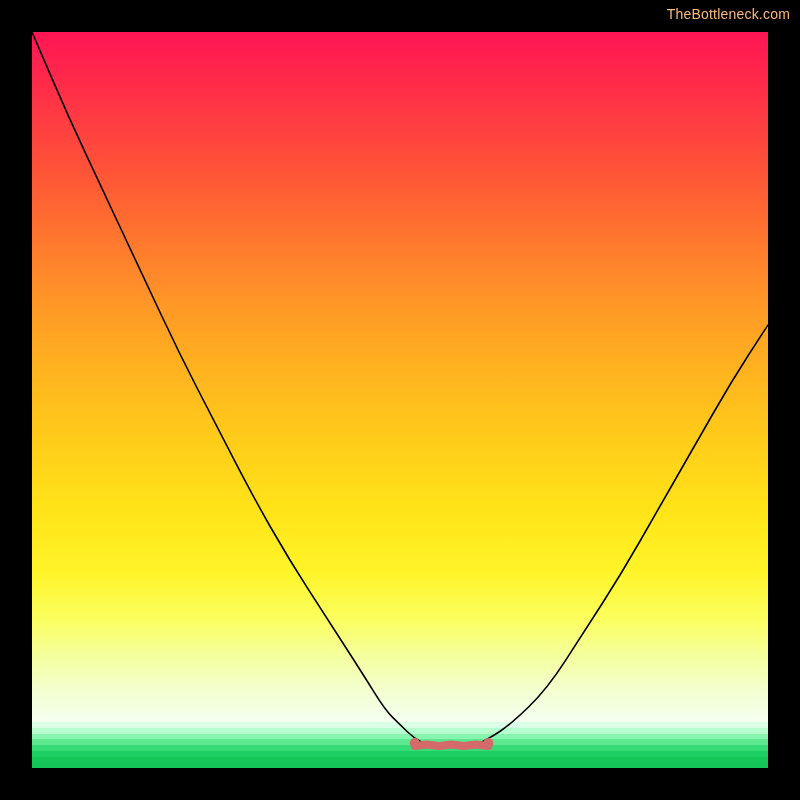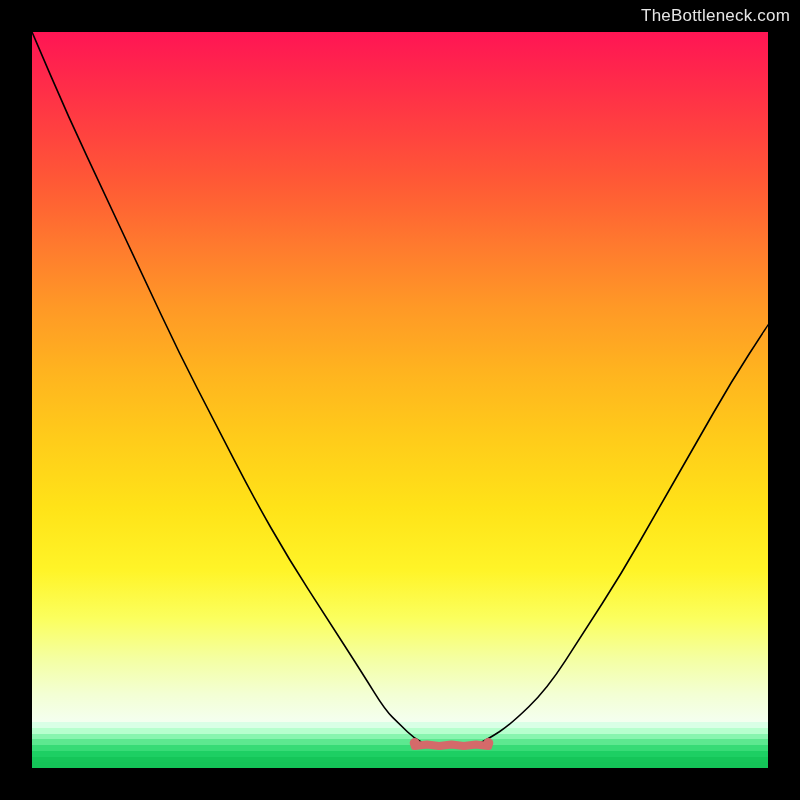--- a/index.html
+++ b/index.html
@@ -16,22 +16,22 @@
     left: 0;
     top: 0;
     width: 800px;
     height: 800px;
     background: #000;
   }
   .attribution {
     position: absolute;
     top: 6px;
     right: 10px;
-    color: #e5e5e5;
-    font-size: 17px;
+    color: #fdba74;
+    font-size: 14px;
     letter-spacing: 0.2px;
     font-weight: 400;
   }
   .plot-area {
     position: absolute;
     left: 32px;
     top: 32px;
     width: 736px;
     height: 736px;
     overflow: hidden;

